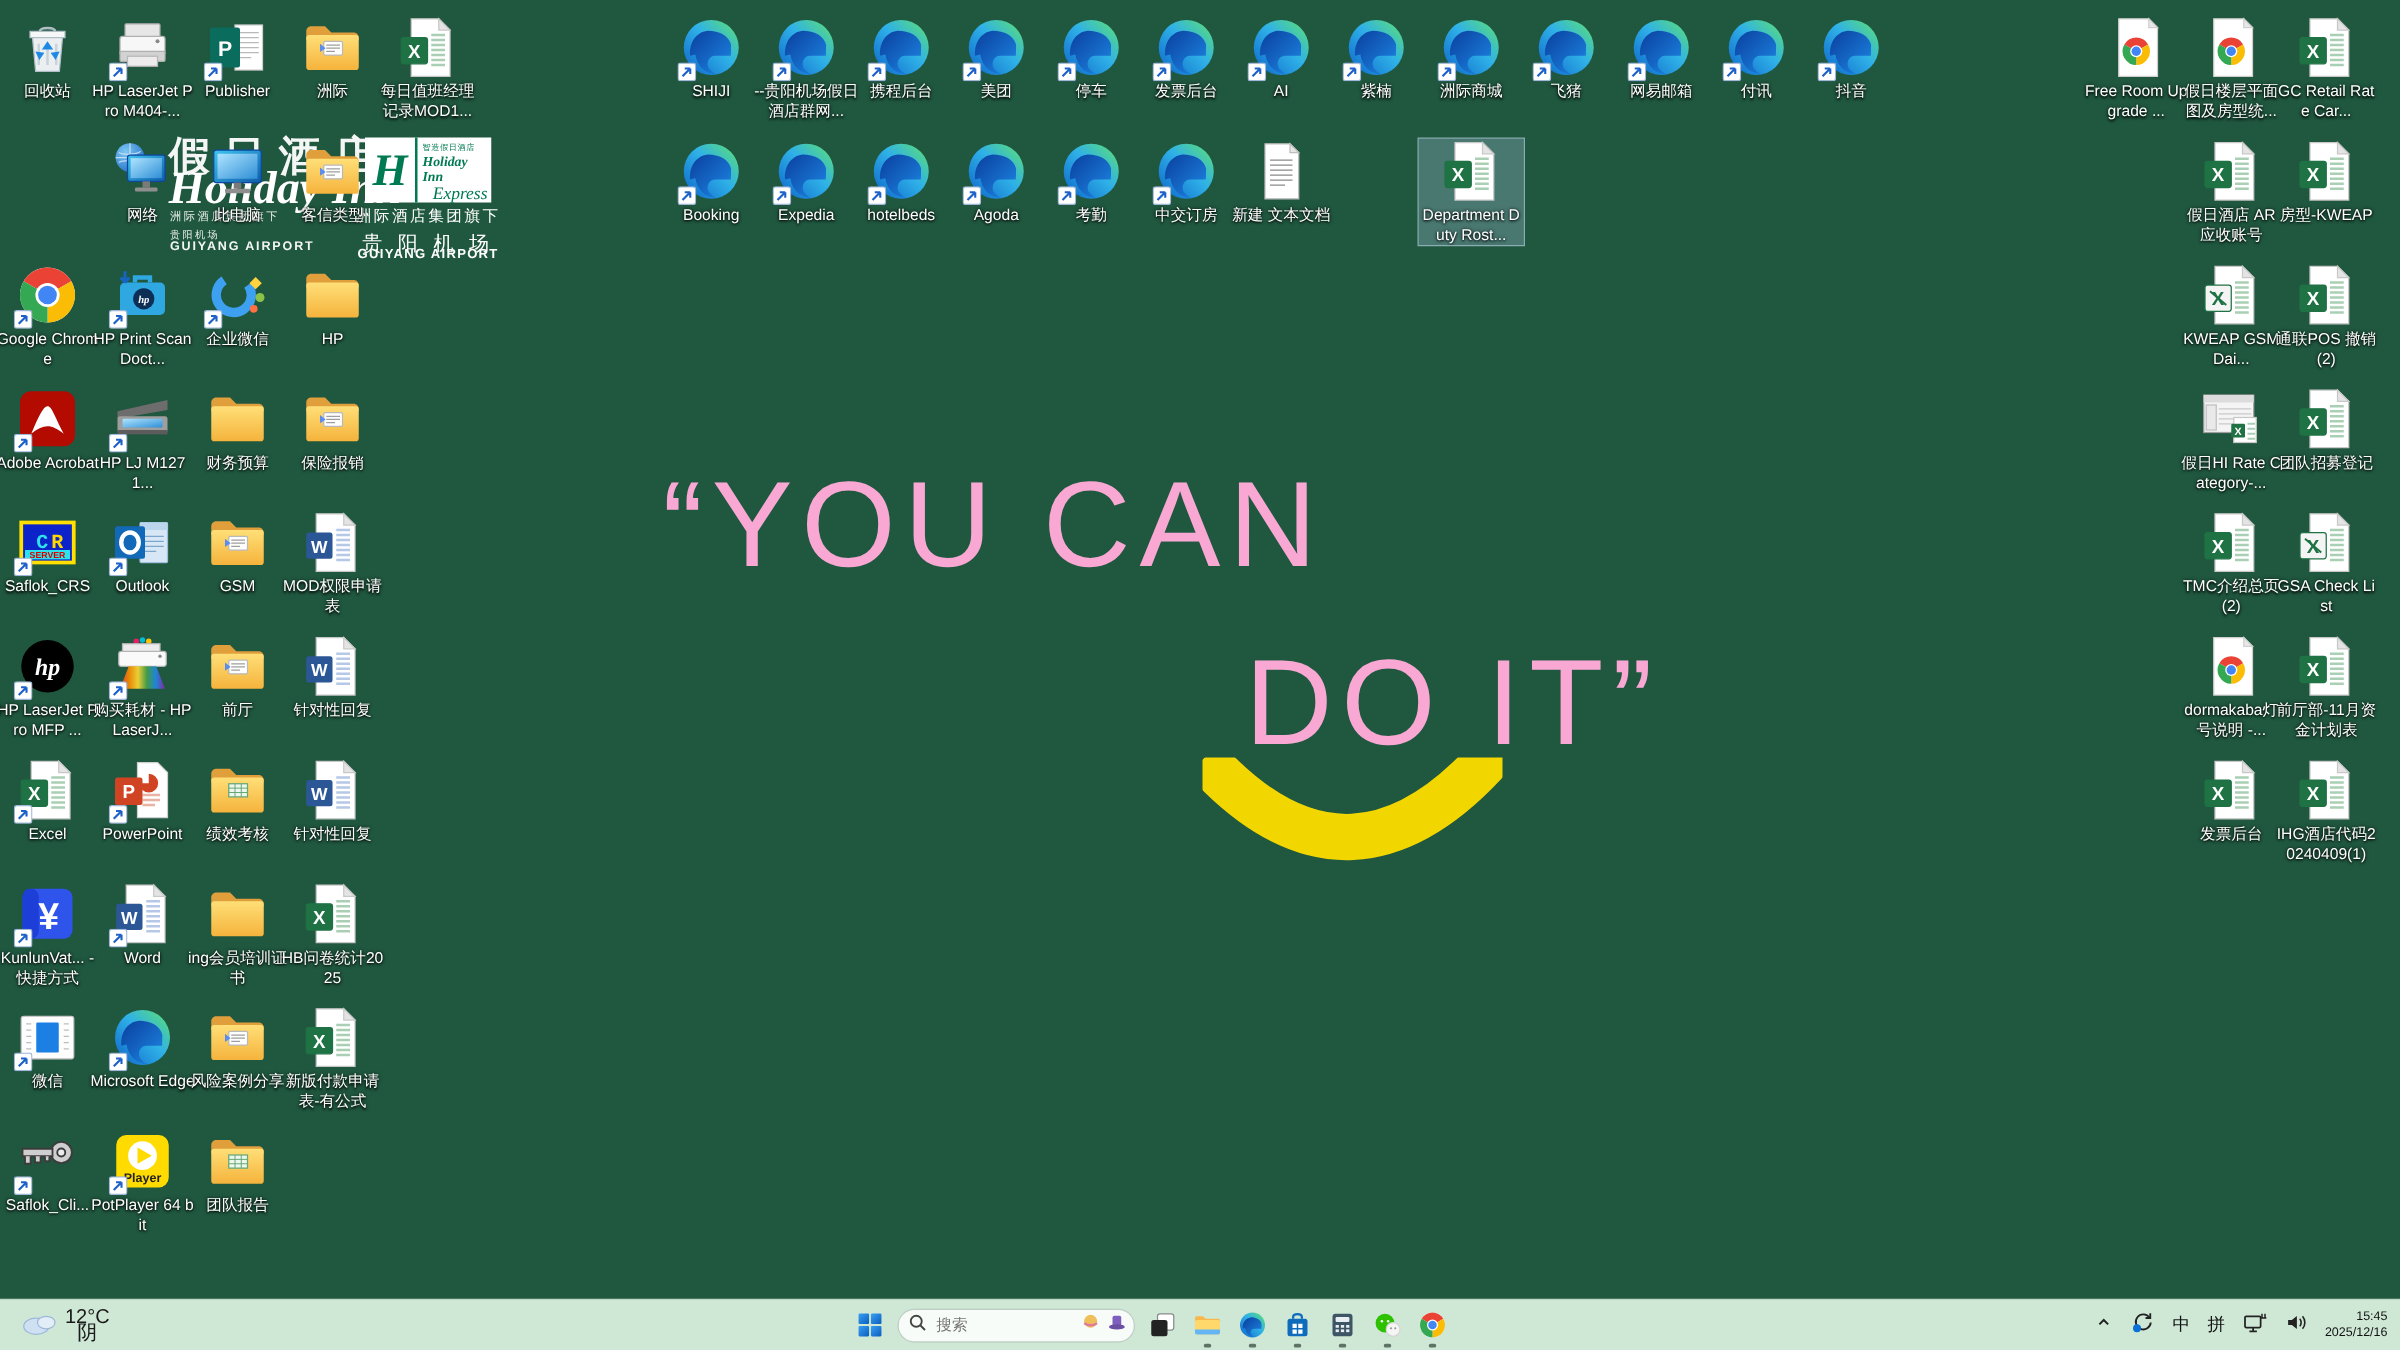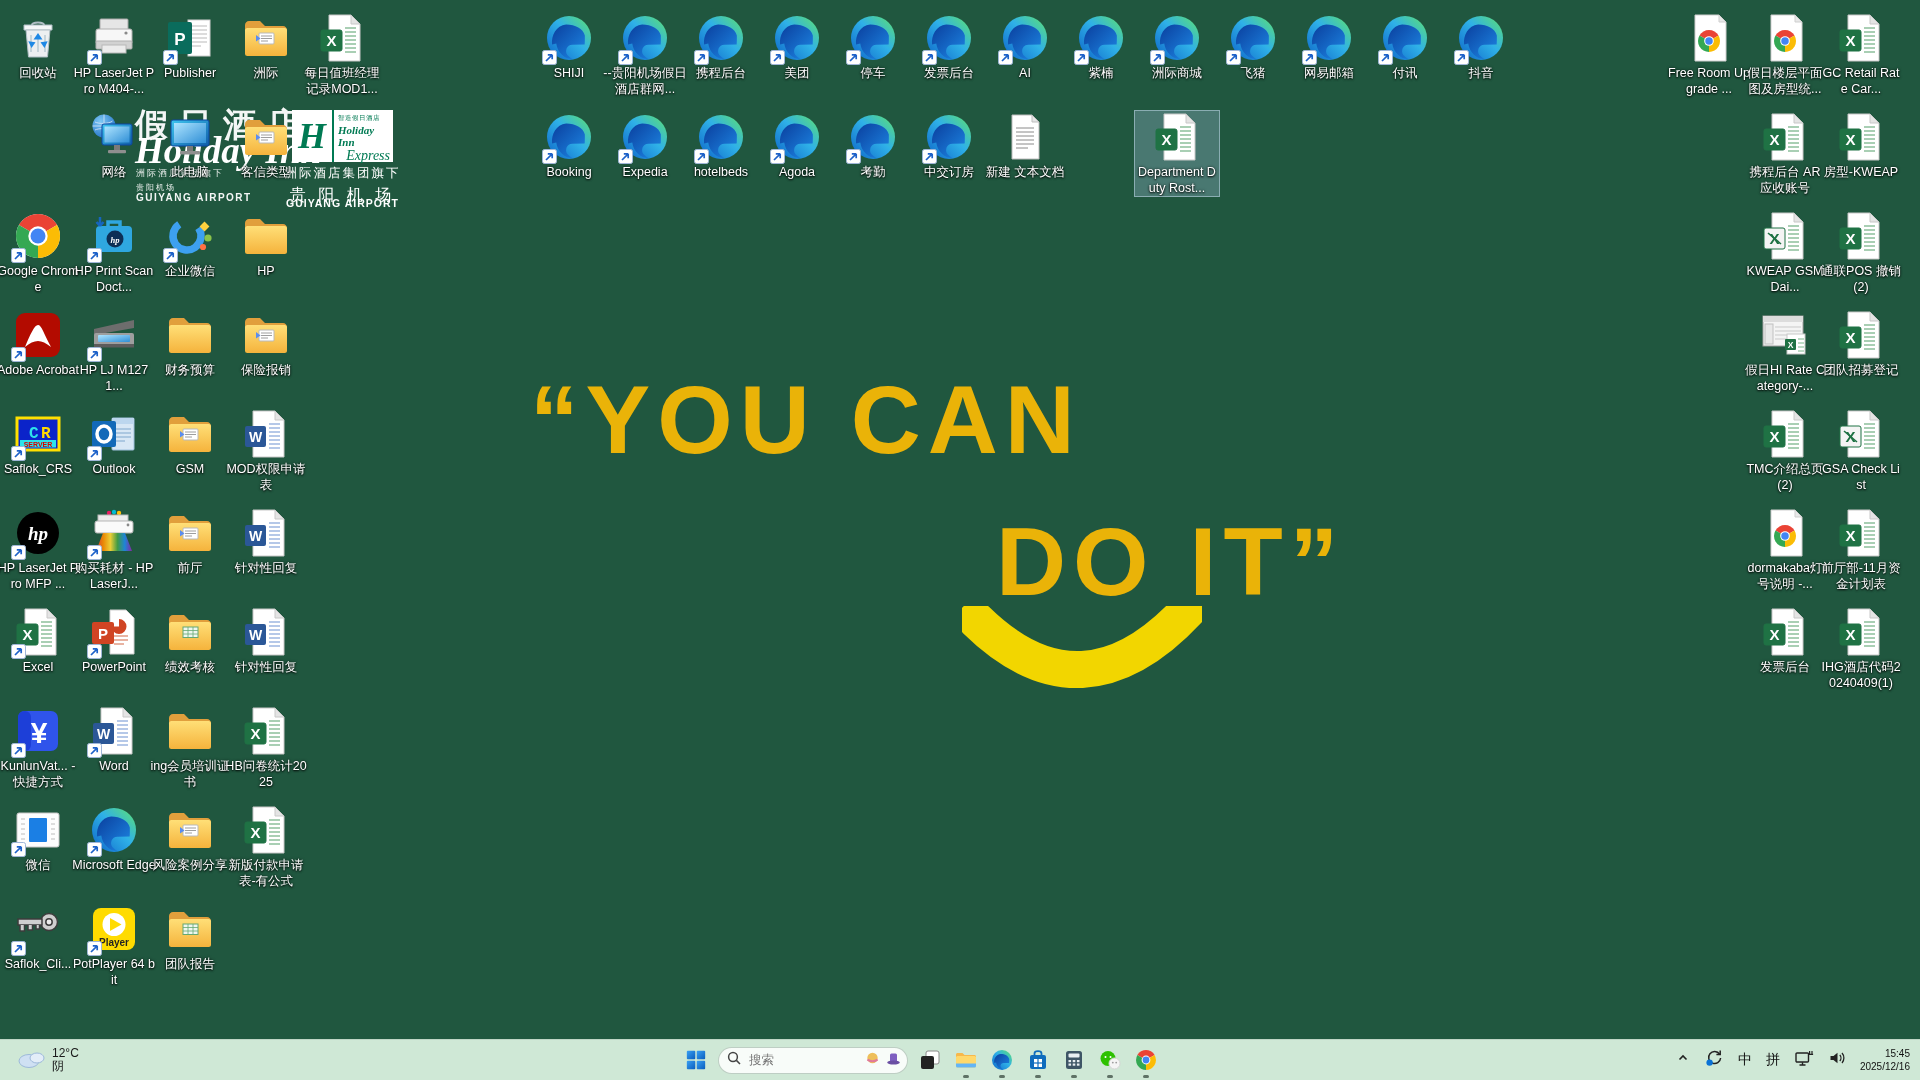--- a/index.html
+++ b/index.html
@@ -1,20 +1,20 @@
 <!DOCTYPE html>
 <html><head>
 <meta charset="utf-8">
 <style>
   html,body{margin:0;padding:0;background:#0c2b20;}
   #stage{position:relative;width:1920px;height:1080px;overflow:hidden;
          font-family:"Liberation Sans",sans-serif;background:#20573f;}
   
   .wp{position:absolute;z-index:1;}
-  #quote1,#quote2{color:#eab308;font-weight:bold;letter-spacing:7px;font-size:97px;line-height:96px;white-space:nowrap;}
+  #quote1,#quote2{color:#f9a8d4;font-weight:normal;letter-spacing:7px;font-size:97px;line-height:96px;white-space:nowrap;}
   #logo-left{left:135px;top:103px;width:290px;height:100px;color:#fff;}
   #logo-left .cnbig{position:absolute;left:0;top:0;font-size:33px;font-weight:bold;letter-spacing:11px;opacity:.95;}
   #logo-left .script{position:absolute;left:0;top:26px;font-family:"Liberation Serif",serif;font-style:italic;font-weight:bold;font-size:37px;white-space:nowrap;}
   #logo-left .sub{position:absolute;left:1px;top:64px;font-size:9px;letter-spacing:2px;opacity:.9;}
   #logo-left .cnsmall{position:absolute;left:1px;top:79px;font-size:8px;letter-spacing:2px;opacity:.9;}
   #logo-left .ensmall{position:absolute;left:1px;top:89px;font-size:10px;font-weight:bold;letter-spacing:1.5px;opacity:.95;}
   #express-box{left:292px;top:110px;width:101px;height:52px;background:#fff;display:flex;align-items:stretch;}
   #express-box .hi-h{width:40px;display:flex;align-items:center;justify-content:center;
       font-family:"Liberation Serif",serif;font-style:italic;font-weight:bold;font-size:36px;color:#007a53;border-right:2px solid #007a53;}
   #express-box .hi-r{flex:1;padding:4px 3px 2px 4px;color:#007a53;}
@@ -31,21 +31,21 @@
   .icon-wrap{width:52px;height:52px;margin:0 auto;position:relative;}
   .icon-wrap > svg{display:block;}
   .sc-ovl{position:absolute;left:-1px;bottom:-1px;}
   .icon-label{margin-top:2px;font-size:12.5px;line-height:15.5px;color:#fff;word-break:break-all;
       text-shadow:0 1px 2px rgba(0,0,0,.95),0 0 3px rgba(0,0,0,.75);}
   .icon-cell.selected{background:rgba(170,200,228,.30);outline:1px solid rgba(195,220,240,.65);}
   
   #taskbar{position:absolute;left:0;bottom:0;width:1920px;height:40px;background:#cfe8d6;
       border-top:1px solid rgba(0,0,0,.08);z-index:10;}
   #tb-weather{position:absolute;left:10px;top:0;height:40px;display:flex;align-items:center;gap:6px;padding:0 6px;}
-  #tb-weather .wtxt{font-size:12px;line-height:13px;color:#1a1a1a;}
+  #tb-weather .wtxt{font-size:16px;line-height:13px;color:#1a1a1a;text-align:center;}
   #tb-center{position:absolute;left:678px;top:0;height:40px;display:flex;align-items:center;gap:4px;}
   .tb-btn{width:36px;height:40px;display:flex;align-items:center;justify-content:center;position:relative;}
   .run-dot{position:absolute;bottom:2.5px;left:50%;transform:translateX(-50%);width:6px;height:2.5px;border-radius:2px;background:#5f7266;}
   #tb-search{width:190px;height:27px;border-radius:14px;background:rgba(255,255,255,.85);
       border:1px solid rgba(120,150,130,.45);display:flex;align-items:center;gap:6px;padding:0 8px;box-sizing:border-box;}
   #tb-search input{border:none;outline:none;background:transparent;font-size:12.5px;width:108px;color:#333;font-family:"Liberation Sans",sans-serif;}
   #tb-tray{position:absolute;right:10px;top:0;height:40px;display:flex;align-items:center;gap:14px;}
   .tray-txt{font-size:14px;color:#111;}
   #tb-clock{text-align:right;font-size:10px;line-height:13.5px;color:#111;}
 </style>
@@ -961,21 +961,21 @@
       <div class="icon-cell" style="left: 1743px; top: 111px;">
         <div class="icon-wrap">
           <svg width="52" height="52" viewBox="0 0 52 52">
             <path d="M13 3h22l9 9v37H13z" fill="#fff" stroke="#c8c8c8"></path>
    <path d="M35 3l9 9h-9z" fill="#e4e4e4" stroke="#c8c8c8"></path>
    <path d="M29 16h11M29 20h11M29 24h11M29 28h11M29 32h11M29 36h11M29 40h11" stroke="#a9cfb4" stroke-width="2"></path>
    <rect x="5" y="18" width="21" height="21" rx="2" fill="#1f7244" stroke="#1f7244"></rect>
    <text x="15.5" y="34" font-size="15" font-weight="bold" fill="#fff" text-anchor="middle" font-family="Liberation Sans,sans-serif">X</text>
           </svg>
         </div>
-        <div class="icon-label">携程后台 AR 应收账号</div>
+        <div class="icon-label">假日酒店 AR 应收账号</div>
       </div>
       <div class="icon-cell" style="left: 1819px; top: 111px;">
         <div class="icon-wrap">
           <svg width="52" height="52" viewBox="0 0 52 52">
             <path d="M13 3h22l9 9v37H13z" fill="#fff" stroke="#c8c8c8"></path>
    <path d="M35 3l9 9h-9z" fill="#e4e4e4" stroke="#c8c8c8"></path>
    <path d="M29 16h11M29 20h11M29 24h11M29 28h11M29 32h11M29 36h11M29 40h11" stroke="#a9cfb4" stroke-width="2"></path>
    <rect x="5" y="18" width="21" height="21" rx="2" fill="#1f7244" stroke="#1f7244"></rect>
    <text x="15.5" y="34" font-size="15" font-weight="bold" fill="#fff" text-anchor="middle" font-family="Liberation Sans,sans-serif">X</text>
           </svg>

